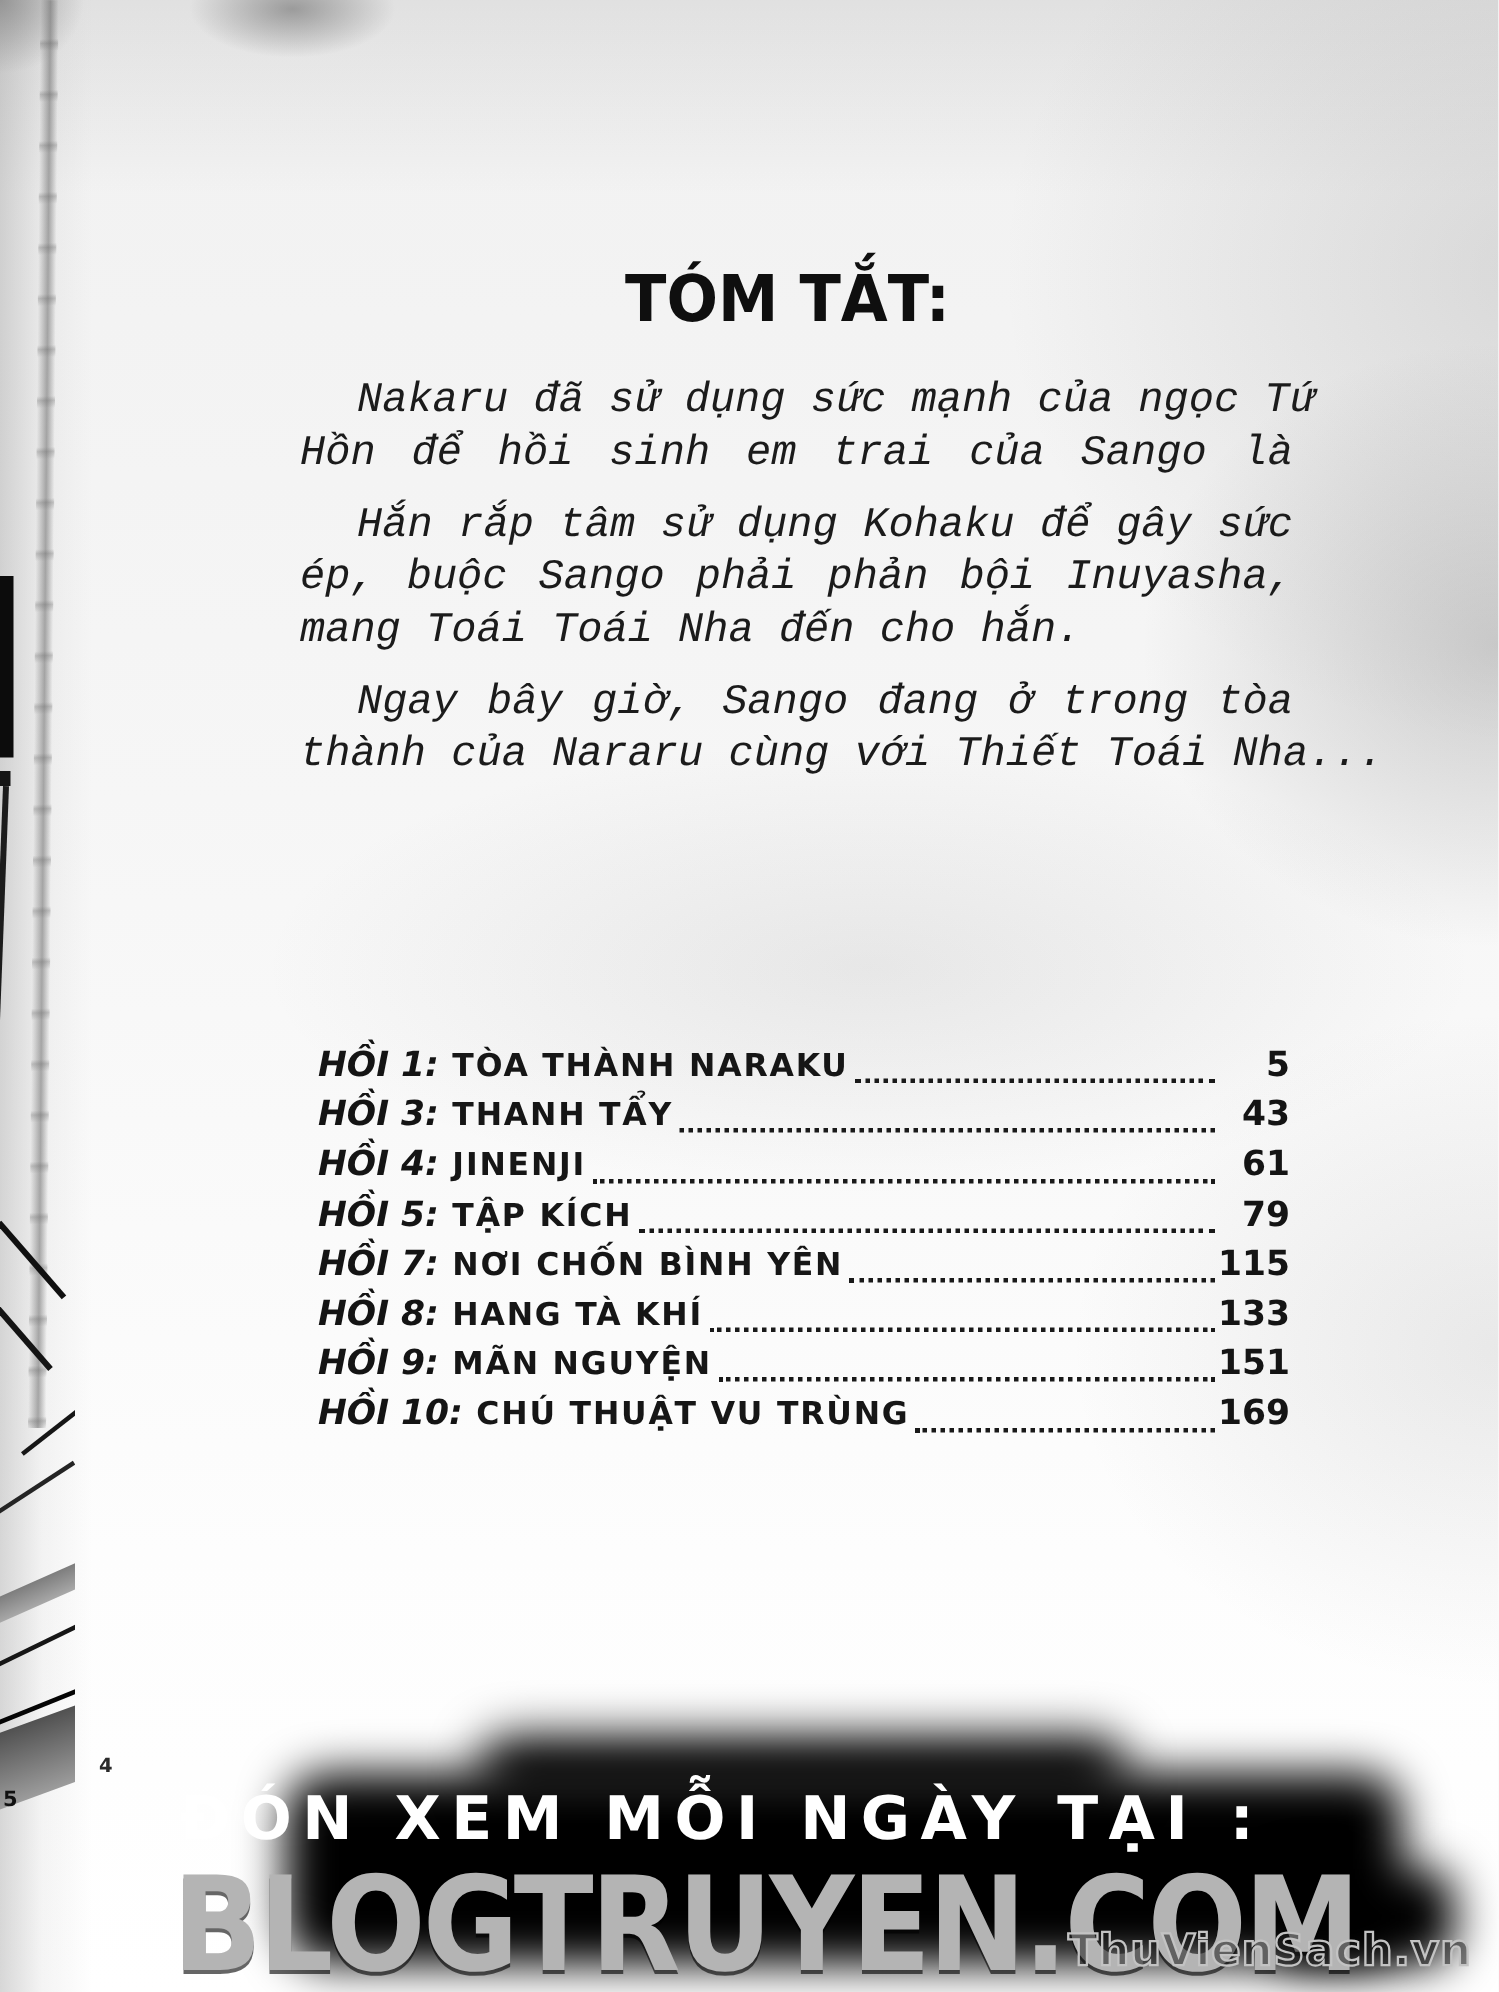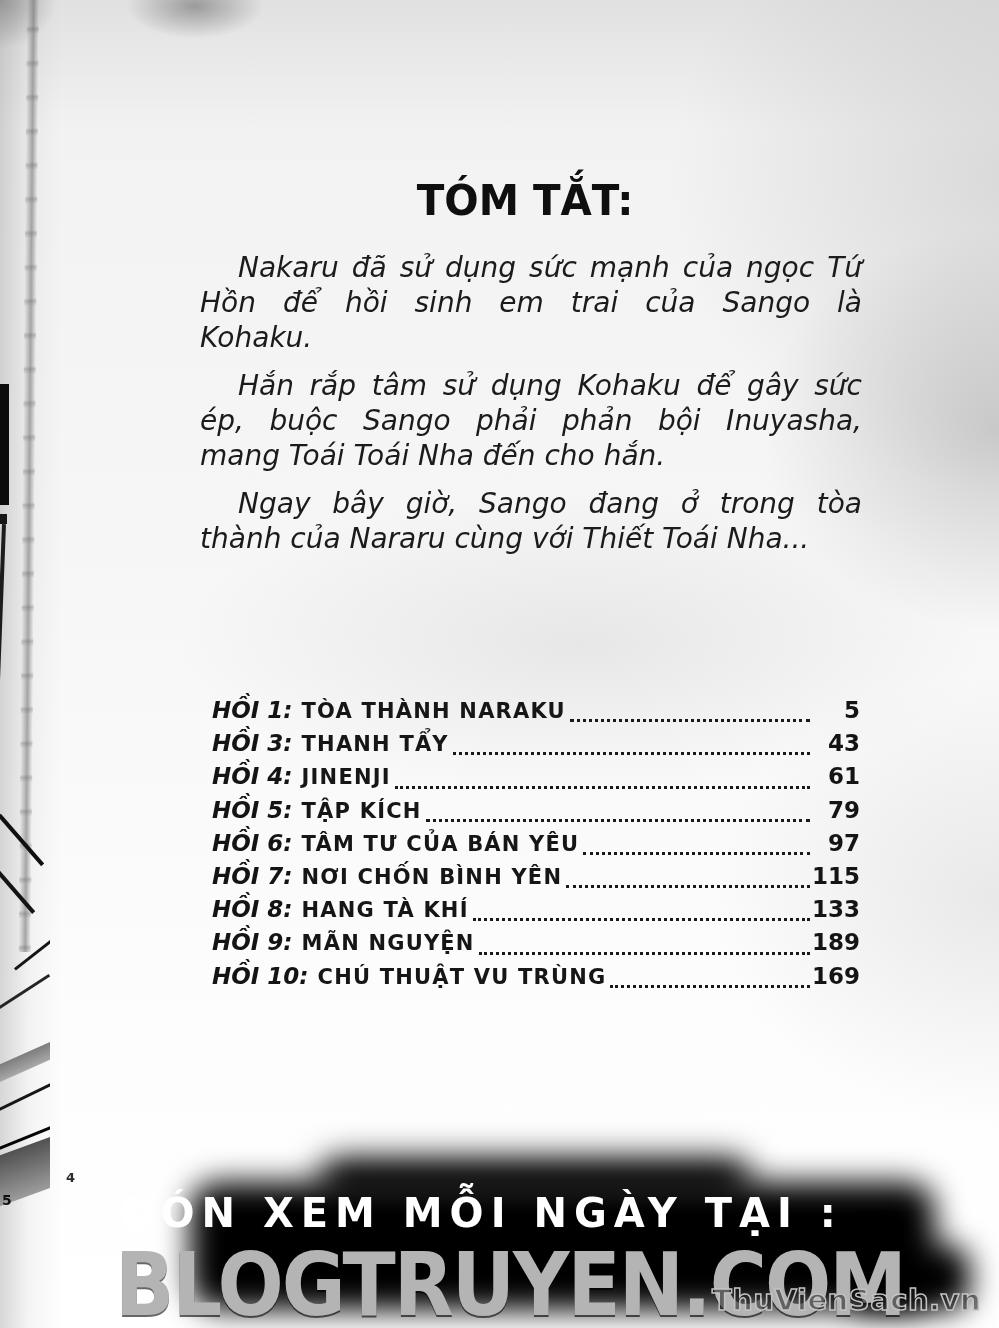--- a/index.html
+++ b/index.html
@@ -49,21 +49,21 @@
   .corner-num.cur  { left:66px; top:1170px; }
   .corner-num.prev { left:2px;  top:1192px; font-size:14px; color:#111; }
 
   
   .page-title {
     position:absolute; left:175px; top:146px; width:700px;
     text-align:center; font-size:43px; font-weight:bold; letter-spacing:0px;
     color:#0f0f0f; transform:scaleX(0.94);
   }
   .paras { position:absolute; left:200px; top:250px; width:662px; }
-  .para  { margin:0 0 13px 0; }
+  .para  { margin:0 0 13px 0;font-family:Liberation Mono, monospace; }
   .pline {
     font-style:italic; font-size:28px; line-height:35px; font-weight:500;
     color:#1b1b1b; text-align:justify; text-align-last:justify; white-space:nowrap;
   }
   .pline.pline-first { text-indent:38px; }
   .pline.pline-last  { text-align-last:left; }
 
   .toc { position:absolute; left:212px; top:697px; width:648px; }
   .toc-row { display:flex; align-items:baseline; height:33.2px; }
   .toc-label {
@@ -122,21 +122,20 @@
 
   <div class="corner-num cur">4</div>
   <div class="corner-num prev">5</div>
 
   <h1 class="page-title">TÓM TẮT:</h1>
 
   <div class="paras">
       <div class="para">
         <div class="pline pline-first">Nakaru đã sử dụng sức mạnh của ngọc Tứ</div>
         <div class="pline">Hồn để hồi sinh em trai của Sango là</div>
-        <div class="pline pline-last">Kohaku.</div>
       </div>
       <div class="para">
         <div class="pline pline-first">Hắn rắp tâm sử dụng Kohaku để gây sức</div>
         <div class="pline">ép, buộc Sango phải phản bội Inuyasha,</div>
         <div class="pline pline-last">mang Toái Toái Nha đến cho hắn.</div>
       </div>
       <div class="para">
         <div class="pline pline-first">Ngay bây giờ, Sango đang ở trong tòa</div>
         <div class="pline pline-last">thành của Nararu cùng với Thiết Toái Nha...</div>
       </div>
@@ -161,42 +160,36 @@
         <span class="toc-dots"></span>
         <span class="toc-page">61</span>
       </div>
       <div class="toc-row">
         <span class="toc-label">HỒI 5:</span>
         <span class="toc-title">TẬP KÍCH</span>
         <span class="toc-dots"></span>
         <span class="toc-page">79</span>
       </div>
       <div class="toc-row">
-        <span class="toc-label">HỒI 6:</span>
-        <span class="toc-title">TÂM TƯ CỦA BÁN YÊU</span>
-        <span class="toc-dots"></span>
-        <span class="toc-page">97</span>
-      </div>
-      <div class="toc-row">
         <span class="toc-label">HỒI 7:</span>
         <span class="toc-title">NƠI CHỐN BÌNH YÊN</span>
         <span class="toc-dots"></span>
         <span class="toc-page">115</span>
       </div>
       <div class="toc-row">
         <span class="toc-label">HỒI 8:</span>
         <span class="toc-title">HANG TÀ KHÍ</span>
         <span class="toc-dots"></span>
         <span class="toc-page">133</span>
       </div>
       <div class="toc-row">
         <span class="toc-label">HỒI 9:</span>
         <span class="toc-title">MÃN NGUYỆN</span>
         <span class="toc-dots"></span>
-        <span class="toc-page">189</span>
+        <span class="toc-page">151</span>
       </div>
       <div class="toc-row">
         <span class="toc-label">HỒI 10:</span>
         <span class="toc-title">CHÚ THUẬT VU TRÙNG</span>
         <span class="toc-dots"></span>
         <span class="toc-page">169</span>
       </div>
     </div>
 
   <div class="blob blob1"></div>

